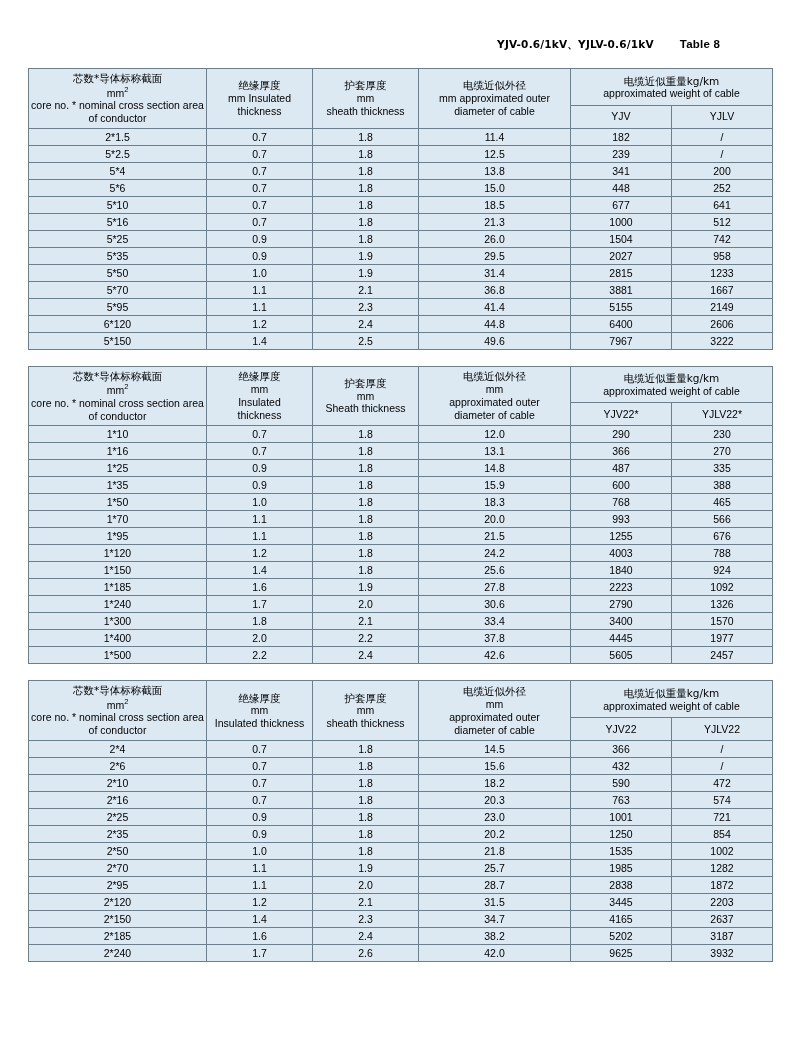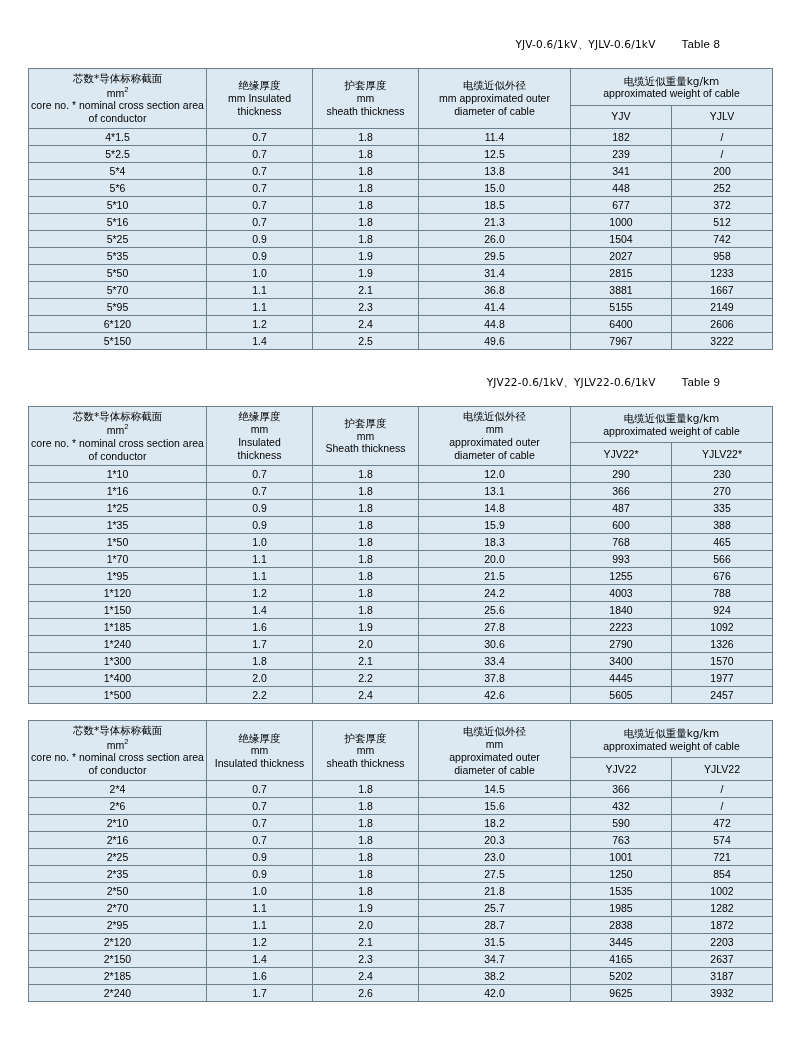--- a/index.html
+++ b/index.html
@@ -20,21 +20,21 @@
     position: relative;
     box-sizing: border-box;
     padding: 0 28px;
   }
   .table-block {
     margin-bottom: 4px;
   }
   .block-title {
     text-align: right;
     font-size: 11.5px;
-    font-weight: normal;
+    font-weight: bold;
     padding-right: 52px;
     margin-bottom: 9px;
     letter-spacing: 0.2px;
   }
   .block-title .tbl-no {
     display: inline-block;
     margin-left: 26px;
   }
   table.cable {
     border-collapse: collapse;
@@ -125,21 +125,21 @@
             <div>approximated weight of cable</div>
           </th>
         </tr>
         <tr>
           <th>YJV</th>
           <th>YJLV</th>
         </tr>
       </thead>
       <tbody>
           <tr>
-            <td>4*1.5</td>
+            <td>2*1.5</td>
             <td>0.7</td>
             <td>1.8</td>
             <td>11.4</td>
             <td>182</td>
             <td>/</td>
           </tr>
           <tr>
             <td>5*2.5</td>
             <td>0.7</td>
             <td>1.8</td>
@@ -162,21 +162,21 @@
             <td>15.0</td>
             <td>448</td>
             <td>252</td>
           </tr>
           <tr>
             <td>5*10</td>
             <td>0.7</td>
             <td>1.8</td>
             <td>18.5</td>
             <td>677</td>
-            <td>372</td>
+            <td>641</td>
           </tr>
           <tr>
             <td>5*16</td>
             <td>0.7</td>
             <td>1.8</td>
             <td>21.3</td>
             <td>1000</td>
             <td>512</td>
           </tr>
           <tr>
@@ -227,184 +227,20 @@
             <td>6400</td>
             <td>2606</td>
           </tr>
           <tr>
             <td>5*150</td>
             <td>1.4</td>
             <td>2.5</td>
             <td>49.6</td>
             <td>7967</td>
             <td>3222</td>
-          </tr>
-        </tbody>
-    </table>
-  </div>
-
-  <div class="table-block">
-    <div class="block-title spacer-top">
-      <span class="cn">YJV22-0.6/1kV、YJLV22-0.6/1kV</span><span class="tbl-no">Table  9</span>
-    </div>
-    <table class="cable">
-      <colgroup>
-        <col style="width:178px">
-        <col style="width:106px">
-        <col style="width:106px">
-        <col style="width:152px">
-        <col style="width:101px">
-        <col style="width:101px">
-      </colgroup>
-      <thead>
-        <tr>
-          <th rowspan="2">
-            <div class="cn">芯数*导体标称截面</div>
-            <div>mm<span class="sup">2</span></div>
-            <div>core no. * nominal cross section area of conductor</div>
-          </th>
-          <th rowspan="2">
-            <div class="cn">绝缘厚度</div>
-            <div>mm</div>
-            <div>Insulated</div>
-            <div>thickness</div>
-          </th>
-          <th rowspan="2">
-            <div class="cn">护套厚度</div>
-            <div>mm</div>
-            <div>Sheath thickness</div>
-          </th>
-          <th rowspan="2">
-            <div class="cn">电缆近似外径</div>
-            <div>mm</div>
-            <div>approximated outer</div>
-            <div>diameter of cable</div>
-          </th>
-          <th colspan="2" class="grouphead">
-            <div class="cn">电缆近似重量kg/km</div>
-            <div>approximated weight of cable</div>
-          </th>
-        </tr>
-        <tr>
-          <th>YJV22*</th>
-          <th>YJLV22*</th>
-        </tr>
-      </thead>
-      <tbody>
-          <tr>
-            <td>1*10</td>
-            <td>0.7</td>
-            <td>1.8</td>
-            <td>12.0</td>
-            <td>290</td>
-            <td>230</td>
-          </tr>
-          <tr>
-            <td>1*16</td>
-            <td>0.7</td>
-            <td>1.8</td>
-            <td>13.1</td>
-            <td>366</td>
-            <td>270</td>
-          </tr>
-          <tr>
-            <td>1*25</td>
-            <td>0.9</td>
-            <td>1.8</td>
-            <td>14.8</td>
-            <td>487</td>
-            <td>335</td>
-          </tr>
-          <tr>
-            <td>1*35</td>
-            <td>0.9</td>
-            <td>1.8</td>
-            <td>15.9</td>
-            <td>600</td>
-            <td>388</td>
-          </tr>
-          <tr>
-            <td>1*50</td>
-            <td>1.0</td>
-            <td>1.8</td>
-            <td>18.3</td>
-            <td>768</td>
-            <td>465</td>
-          </tr>
-          <tr>
-            <td>1*70</td>
-            <td>1.1</td>
-            <td>1.8</td>
-            <td>20.0</td>
-            <td>993</td>
-            <td>566</td>
-          </tr>
-          <tr>
-            <td>1*95</td>
-            <td>1.1</td>
-            <td>1.8</td>
-            <td>21.5</td>
-            <td>1255</td>
-            <td>676</td>
-          </tr>
-          <tr>
-            <td>1*120</td>
-            <td>1.2</td>
-            <td>1.8</td>
-            <td>24.2</td>
-            <td>4003</td>
-            <td>788</td>
-          </tr>
-          <tr>
-            <td>1*150</td>
-            <td>1.4</td>
-            <td>1.8</td>
-            <td>25.6</td>
-            <td>1840</td>
-            <td>924</td>
-          </tr>
-          <tr>
-            <td>1*185</td>
-            <td>1.6</td>
-            <td>1.9</td>
-            <td>27.8</td>
-            <td>2223</td>
-            <td>1092</td>
-          </tr>
-          <tr>
-            <td>1*240</td>
-            <td>1.7</td>
-            <td>2.0</td>
-            <td>30.6</td>
-            <td>2790</td>
-            <td>1326</td>
-          </tr>
-          <tr>
-            <td>1*300</td>
-            <td>1.8</td>
-            <td>2.1</td>
-            <td>33.4</td>
-            <td>3400</td>
-            <td>1570</td>
-          </tr>
-          <tr>
-            <td>1*400</td>
-            <td>2.0</td>
-            <td>2.2</td>
-            <td>37.8</td>
-            <td>4445</td>
-            <td>1977</td>
-          </tr>
-          <tr>
-            <td>1*500</td>
-            <td>2.2</td>
-            <td>2.4</td>
-            <td>42.6</td>
-            <td>5605</td>
-            <td>2457</td>
           </tr>
         </tbody>
     </table>
   </div>
 
   <div class="table-block">
     <table class="cable">
       <colgroup>
         <col style="width:178px">
         <col style="width:106px">
@@ -416,20 +252,181 @@
       <thead>
         <tr>
           <th rowspan="2">
             <div class="cn">芯数*导体标称截面</div>
             <div>mm<span class="sup">2</span></div>
             <div>core no. * nominal cross section area of conductor</div>
           </th>
           <th rowspan="2">
             <div class="cn">绝缘厚度</div>
             <div>mm</div>
+            <div>Insulated</div>
+            <div>thickness</div>
+          </th>
+          <th rowspan="2">
+            <div class="cn">护套厚度</div>
+            <div>mm</div>
+            <div>Sheath thickness</div>
+          </th>
+          <th rowspan="2">
+            <div class="cn">电缆近似外径</div>
+            <div>mm</div>
+            <div>approximated outer</div>
+            <div>diameter of cable</div>
+          </th>
+          <th colspan="2" class="grouphead">
+            <div class="cn">电缆近似重量kg/km</div>
+            <div>approximated weight of cable</div>
+          </th>
+        </tr>
+        <tr>
+          <th>YJV22*</th>
+          <th>YJLV22*</th>
+        </tr>
+      </thead>
+      <tbody>
+          <tr>
+            <td>1*10</td>
+            <td>0.7</td>
+            <td>1.8</td>
+            <td>12.0</td>
+            <td>290</td>
+            <td>230</td>
+          </tr>
+          <tr>
+            <td>1*16</td>
+            <td>0.7</td>
+            <td>1.8</td>
+            <td>13.1</td>
+            <td>366</td>
+            <td>270</td>
+          </tr>
+          <tr>
+            <td>1*25</td>
+            <td>0.9</td>
+            <td>1.8</td>
+            <td>14.8</td>
+            <td>487</td>
+            <td>335</td>
+          </tr>
+          <tr>
+            <td>1*35</td>
+            <td>0.9</td>
+            <td>1.8</td>
+            <td>15.9</td>
+            <td>600</td>
+            <td>388</td>
+          </tr>
+          <tr>
+            <td>1*50</td>
+            <td>1.0</td>
+            <td>1.8</td>
+            <td>18.3</td>
+            <td>768</td>
+            <td>465</td>
+          </tr>
+          <tr>
+            <td>1*70</td>
+            <td>1.1</td>
+            <td>1.8</td>
+            <td>20.0</td>
+            <td>993</td>
+            <td>566</td>
+          </tr>
+          <tr>
+            <td>1*95</td>
+            <td>1.1</td>
+            <td>1.8</td>
+            <td>21.5</td>
+            <td>1255</td>
+            <td>676</td>
+          </tr>
+          <tr>
+            <td>1*120</td>
+            <td>1.2</td>
+            <td>1.8</td>
+            <td>24.2</td>
+            <td>4003</td>
+            <td>788</td>
+          </tr>
+          <tr>
+            <td>1*150</td>
+            <td>1.4</td>
+            <td>1.8</td>
+            <td>25.6</td>
+            <td>1840</td>
+            <td>924</td>
+          </tr>
+          <tr>
+            <td>1*185</td>
+            <td>1.6</td>
+            <td>1.9</td>
+            <td>27.8</td>
+            <td>2223</td>
+            <td>1092</td>
+          </tr>
+          <tr>
+            <td>1*240</td>
+            <td>1.7</td>
+            <td>2.0</td>
+            <td>30.6</td>
+            <td>2790</td>
+            <td>1326</td>
+          </tr>
+          <tr>
+            <td>1*300</td>
+            <td>1.8</td>
+            <td>2.1</td>
+            <td>33.4</td>
+            <td>3400</td>
+            <td>1570</td>
+          </tr>
+          <tr>
+            <td>1*400</td>
+            <td>2.0</td>
+            <td>2.2</td>
+            <td>37.8</td>
+            <td>4445</td>
+            <td>1977</td>
+          </tr>
+          <tr>
+            <td>1*500</td>
+            <td>2.2</td>
+            <td>2.4</td>
+            <td>42.6</td>
+            <td>5605</td>
+            <td>2457</td>
+          </tr>
+        </tbody>
+    </table>
+  </div>
+
+  <div class="table-block">
+    <table class="cable">
+      <colgroup>
+        <col style="width:178px">
+        <col style="width:106px">
+        <col style="width:106px">
+        <col style="width:152px">
+        <col style="width:101px">
+        <col style="width:101px">
+      </colgroup>
+      <thead>
+        <tr>
+          <th rowspan="2">
+            <div class="cn">芯数*导体标称截面</div>
+            <div>mm<span class="sup">2</span></div>
+            <div>core no. * nominal cross section area of conductor</div>
+          </th>
+          <th rowspan="2">
+            <div class="cn">绝缘厚度</div>
+            <div>mm</div>
             <div>Insulated thickness</div>
           </th>
           <th rowspan="2">
             <div class="cn">护套厚度</div>
             <div>mm</div>
             <div>sheath thickness</div>
           </th>
           <th rowspan="2">
             <div class="cn">电缆近似外径</div>
             <div>mm</div>
@@ -484,21 +481,21 @@
             <td>0.9</td>
             <td>1.8</td>
             <td>23.0</td>
             <td>1001</td>
             <td>721</td>
           </tr>
           <tr>
             <td>2*35</td>
             <td>0.9</td>
             <td>1.8</td>
-            <td>27.5</td>
+            <td>20.2</td>
             <td>1250</td>
             <td>854</td>
           </tr>
           <tr>
             <td>2*50</td>
             <td>1.0</td>
             <td>1.8</td>
             <td>21.8</td>
             <td>1535</td>
             <td>1002</td>

